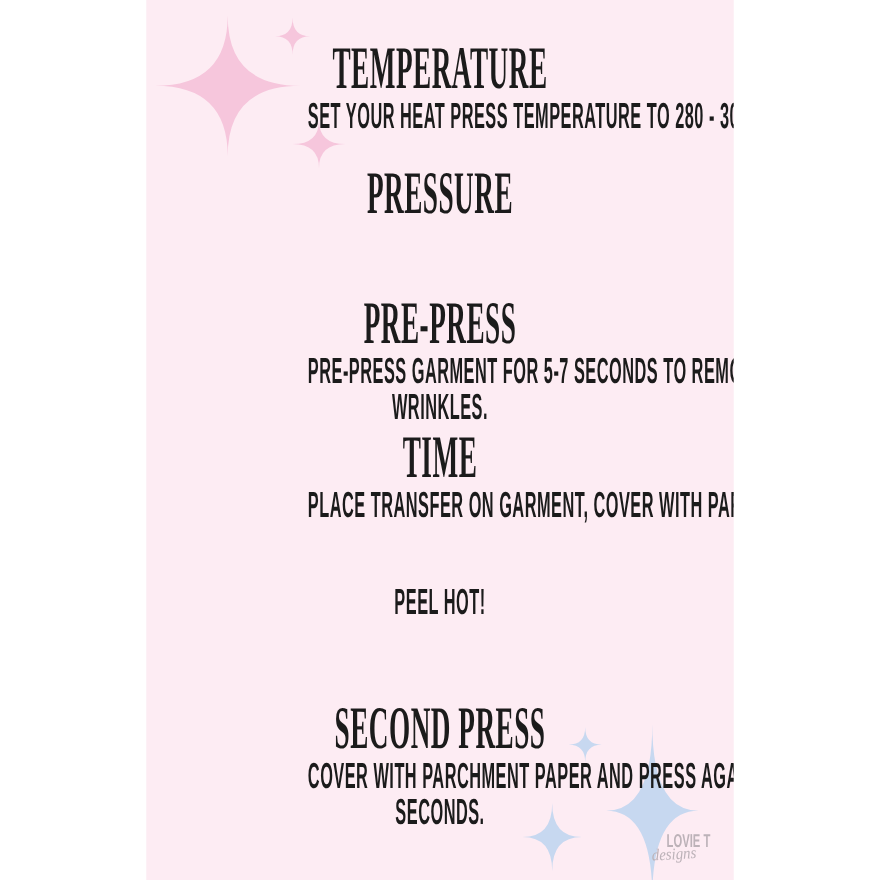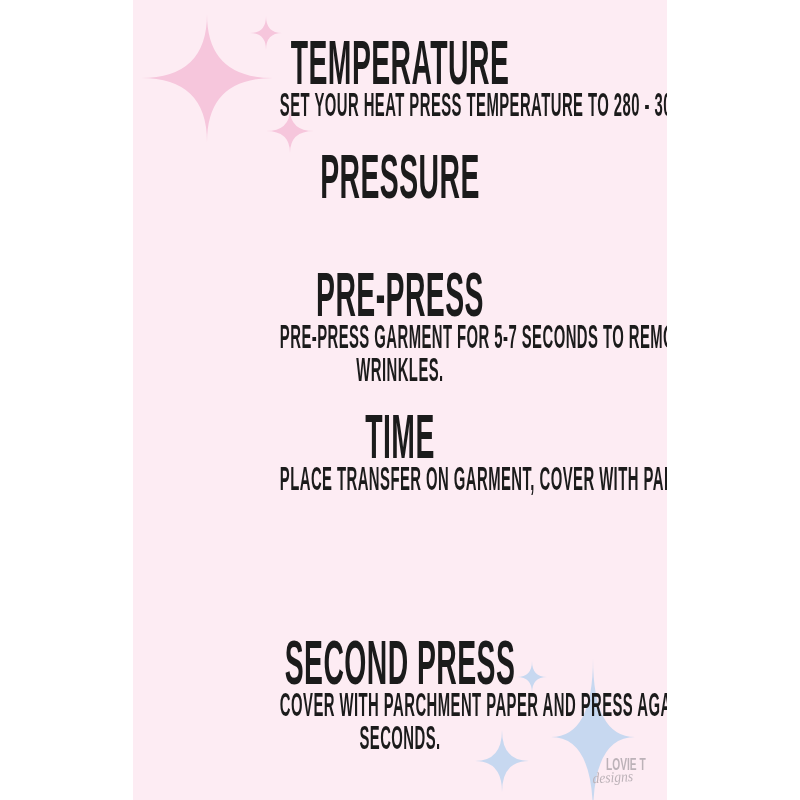--- a/index.html
+++ b/index.html
@@ -42,24 +42,25 @@
     text-align:center;
     color:var(--text);
   }
   .squish{
     display:block;
     white-space:nowrap;
     transform:scaleX(0.45);
     transform-origin:50% 50%;
   }
   .heading{
-    font-size:63px;
+    font-size:55px;
     font-weight:700;
     line-height:52px;
     letter-spacing:1px;
+    font-family:Liberation Serif, serif;
   }
   .body-line{
     font-size:33px;
     font-weight:700;
     line-height:33px;
     letter-spacing:1px;
   }
   .logo{
     position:absolute;
     left:455px;top:757px;
@@ -125,30 +126,33 @@
         <span class="squish">PRE-PRESS</span>
       </div>
       <div class="body-line">
         <span class="squish">PRE-PRESS GARMENT FOR 5-7 SECONDS TO REMOVE MOISTURE /</span>
       </div>
       <div class="body-line">
         <span class="squish">WRINKLES.</span>
       </div>
     </div>
 
-    <div class="section" style="top:410px">
+    <div class="section" style="top:390px">
       <div class="heading">
         <span class="squish">TIME</span>
       </div>
       <div class="body-line">
         <span class="squish">PLACE TRANSFER ON GARMENT, COVER WITH PARCHMENT PAPER</span>
       </div>
     </div>
 
     <div class="section" style="top:530px">
+      <div class="body-line">
+        <span class="squish">PEEL HOT!</span>
+      </div>
     </div>
 
     <div class="section" style="top:636px">
       <div class="heading">
         <span class="squish">SECOND PRESS</span>
       </div>
       <div class="body-line">
         <span class="squish">COVER WITH PARCHMENT PAPER AND PRESS AGAIN FOR 5-7</span>
       </div>
       <div class="body-line">

